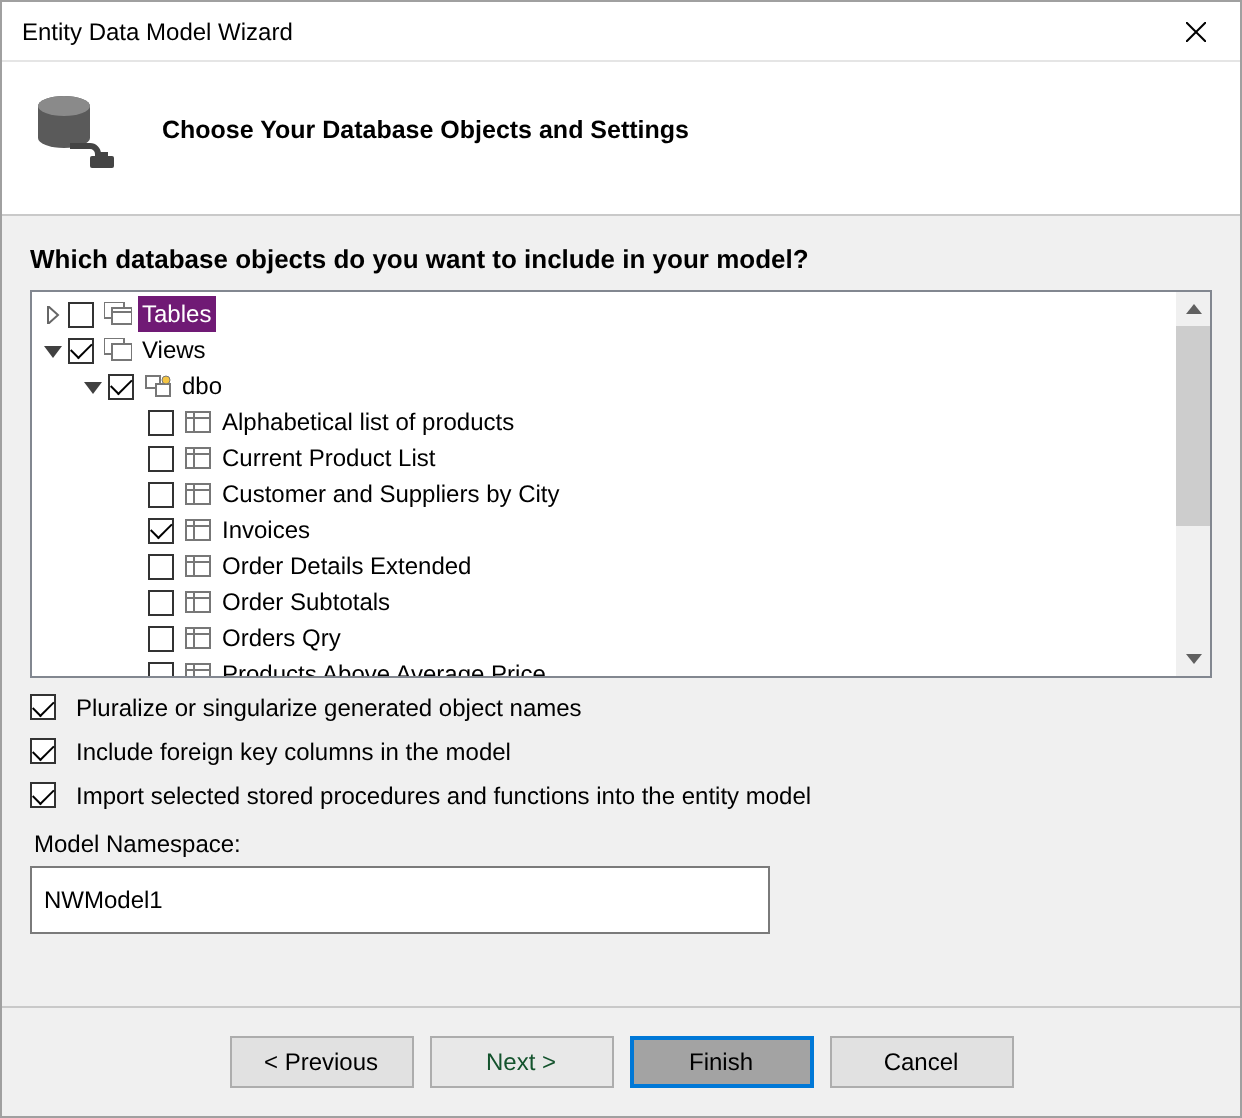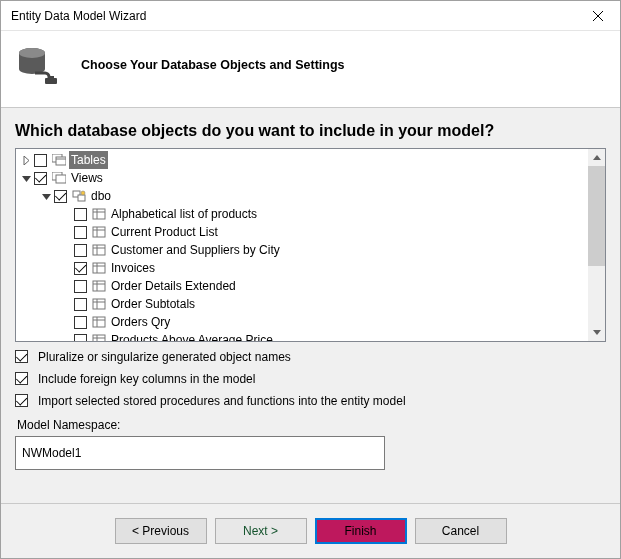--- a/index.html
+++ b/index.html
@@ -47,21 +47,21 @@
   }
   .header-icon { width: 44px; height: 44px; flex-shrink: 0; }
   .header-text { font-weight: bold; font-size: 12.5px; }
   .body {
     flex: 1;
     background: #f0f0f0;
     padding: 14px 14px 10px 14px;
     display: flex;
     flex-direction: column;
   }
-  .question { font-weight: bold; margin-bottom: 8px; font-size: 16px; }
+  .question { font-weight: bold; margin-bottom: 8px; font-size: 13px; }
   .treebox {
     background: #fff;
     border: 1px solid #828790;
     height: 194px;
     position: relative;
     overflow: hidden;
   }
   .tree-inner {
     position: absolute;
     inset: 0 17px 0 0;
@@ -126,21 +126,21 @@
     border-bottom: 1.5px solid #000;
     transform: rotate(-45deg) translate(0.5px,-1px);
   }
   .nicon {
     display: inline-flex;
     width: 16px;
     justify-content: center;
     margin-right: 2px;
   }
   .label { padding: 0 2px; }
-  .label.sel { background: #737373; color: #fff; }
+  .label.sel { background: #701a75; color: #fff; }
   .option-row {
     display: flex;
     align-items: flex-start;
     gap: 6px;
     margin-top: 8px;
   }
   .ns-label { margin: 10px 0 4px 2px; }
   .ns-input {
     width: 370px;
     height: 34px;
@@ -162,21 +162,21 @@
     height: 26px;
     border: 1px solid #adadad;
     background: #e1e1e1;
     font: inherit;
     cursor: default;
     display: inline-flex;
     align-items: center;
     justify-content: center;
   }
   .btn.disabled { color: #14532d; background:#e8e8e8; }
-  .btn.primary { border: 2px solid #0078d7; background:#be185d; }
+  .btn.primary { border: 2px solid #0078d7; background:#a3a3a3; }
 </style>
 </head>
 <body>
 
 <div class="window">
 
   <div class="titlebar">
     <span class="titlebar-title">Entity Data Model Wizard</span>
     <div class="titlebar-close">
       <svg viewBox="0 0 10 10">

